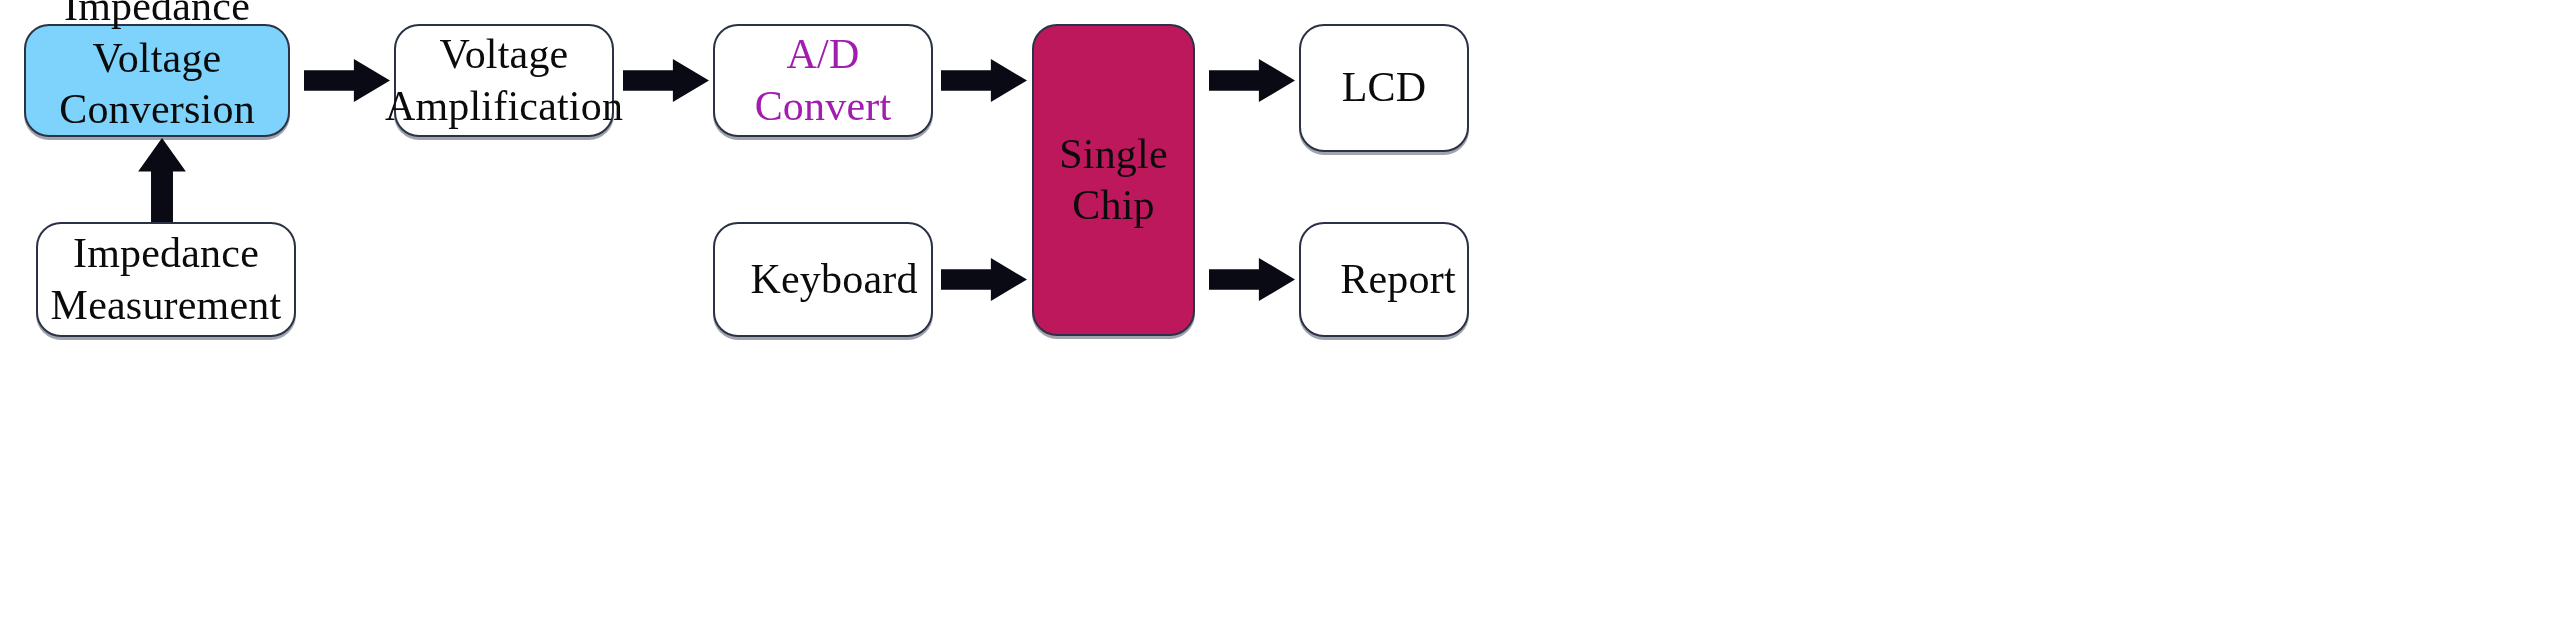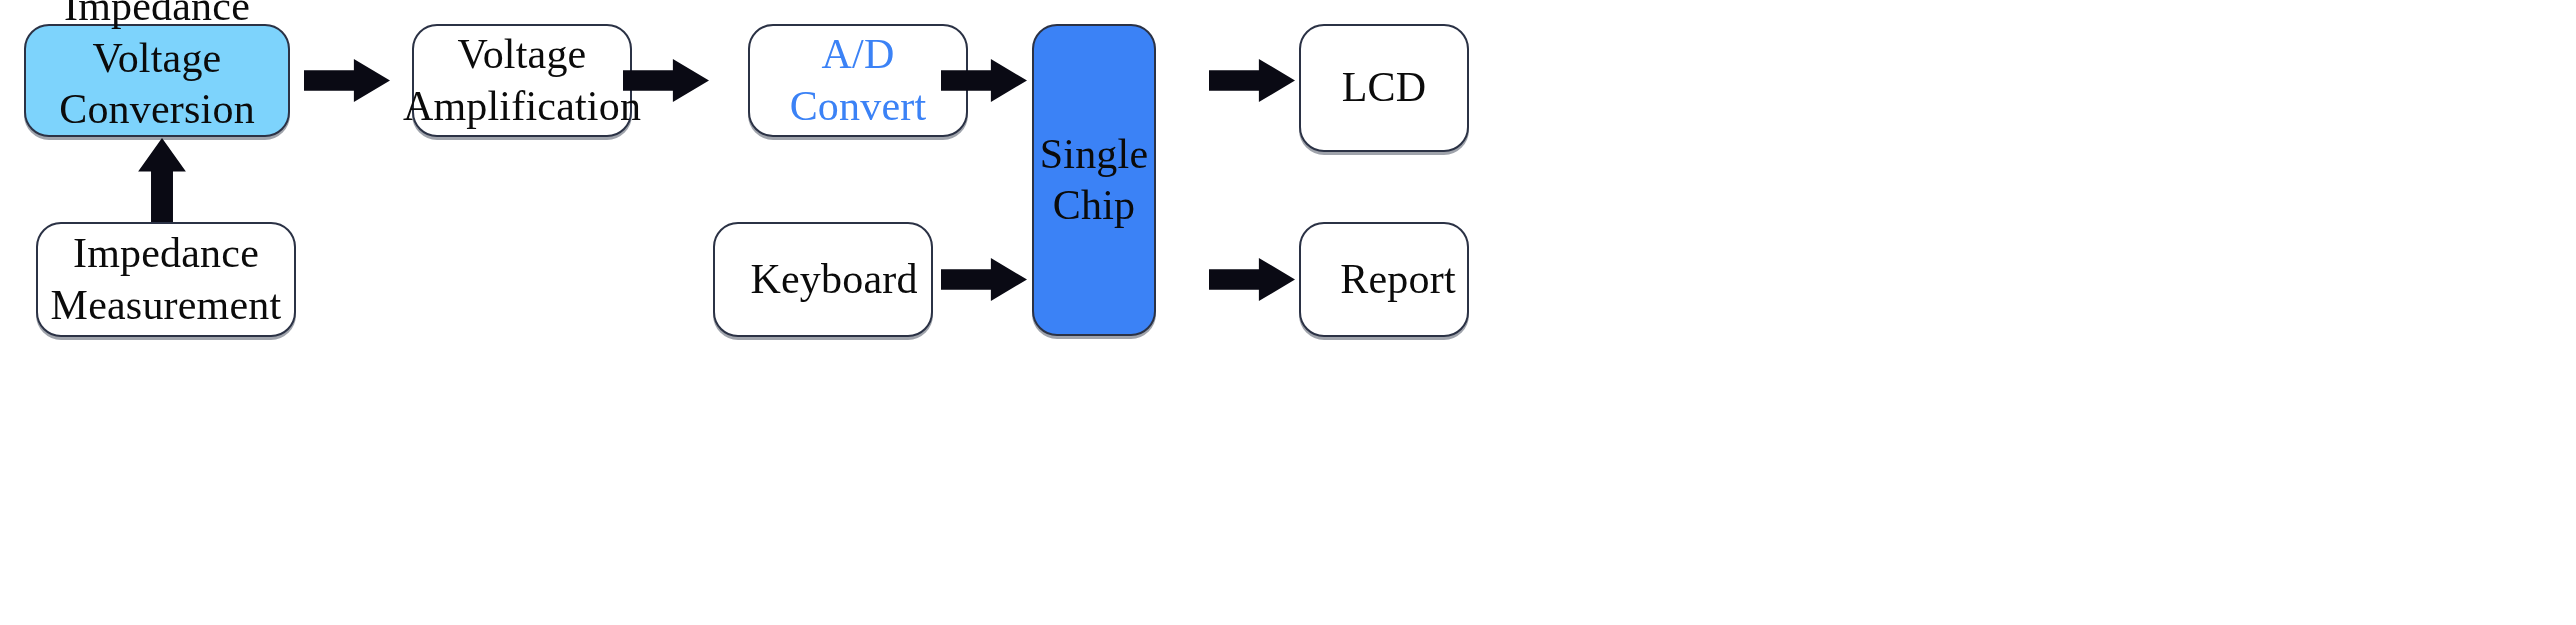--- a/index.html
+++ b/index.html
@@ -50,30 +50,30 @@
   <div class="node" style="left: 24px; top: 24px; width: 266px; height: 113px; border-color: rgb(43, 50, 69); background: #7dd3fc; color: rgb(11, 11, 11); align-items: flex-end;">
     <span class="label">Impedance Voltage
 Conversion</span>
   </div>
 
   <div class="node" style="left: 36px; top: 222px; width: 260px; height: 115px; border-color: rgb(43, 50, 69); background: rgb(255, 255, 255); color: rgb(11, 11, 11);">
     <span class="label">Impedance
 Measurement</span>
   </div>
 
-  <div class="node" style="left: 394px; top: 24px; width: 220px; height: 113px; border-color: rgb(43, 50, 69); background: rgb(255, 255, 255); color: rgb(11, 11, 11); margin-left: 18px;">
+  <div class="node" style="left: 394px; top: 24px; width: 220px; height: 113px; border-color: rgb(43, 50, 69); background: rgb(255, 255, 255); color: rgb(11, 11, 11);">
     <span class="label">Voltage
 Amplification</span>
   </div>
 
-  <div class="node" style="left: 748px; top: 24px; width: 220px; height: 113px; border-color: rgb(43, 50, 69); background: rgb(255, 255, 255); color: #3b82f6;">
+  <div class="node" style="left: 713px; top: 24px; width: 220px; height: 113px; border-color: rgb(43, 50, 69); background: rgb(255, 255, 255); color: #a21caf;">
     <span class="label">A/D Convert</span>
   </div>
 
-  <div class="node" style="left: 1032px; top: 24px; width: 124px; height: 312px; border-color: rgb(43, 50, 69); background: #3b82f6; color: rgb(11, 11, 11);">
+  <div class="node" style="left: 1032px; top: 24px; width: 163px; height: 312px; border-color: rgb(43, 50, 69); background: #be185d; color: rgb(11, 11, 11);">
     <span class="label">Single
 Chip</span>
   </div>
 
   <div class="node" style="left: 1299px; top: 24px; width: 170px; height: 128px; border-color: rgb(43, 50, 69); background: rgb(255, 255, 255); color: rgb(11, 11, 11);">
     <span class="label">LCD</span>
   </div>
 
   <div class="node" style="left: 713px; top: 222px; width: 220px; height: 115px; border-color: rgb(43, 50, 69); background: rgb(255, 255, 255); color: rgb(11, 11, 11); justify-content: flex-end;">
     <span class="label">Keyboard</span>

